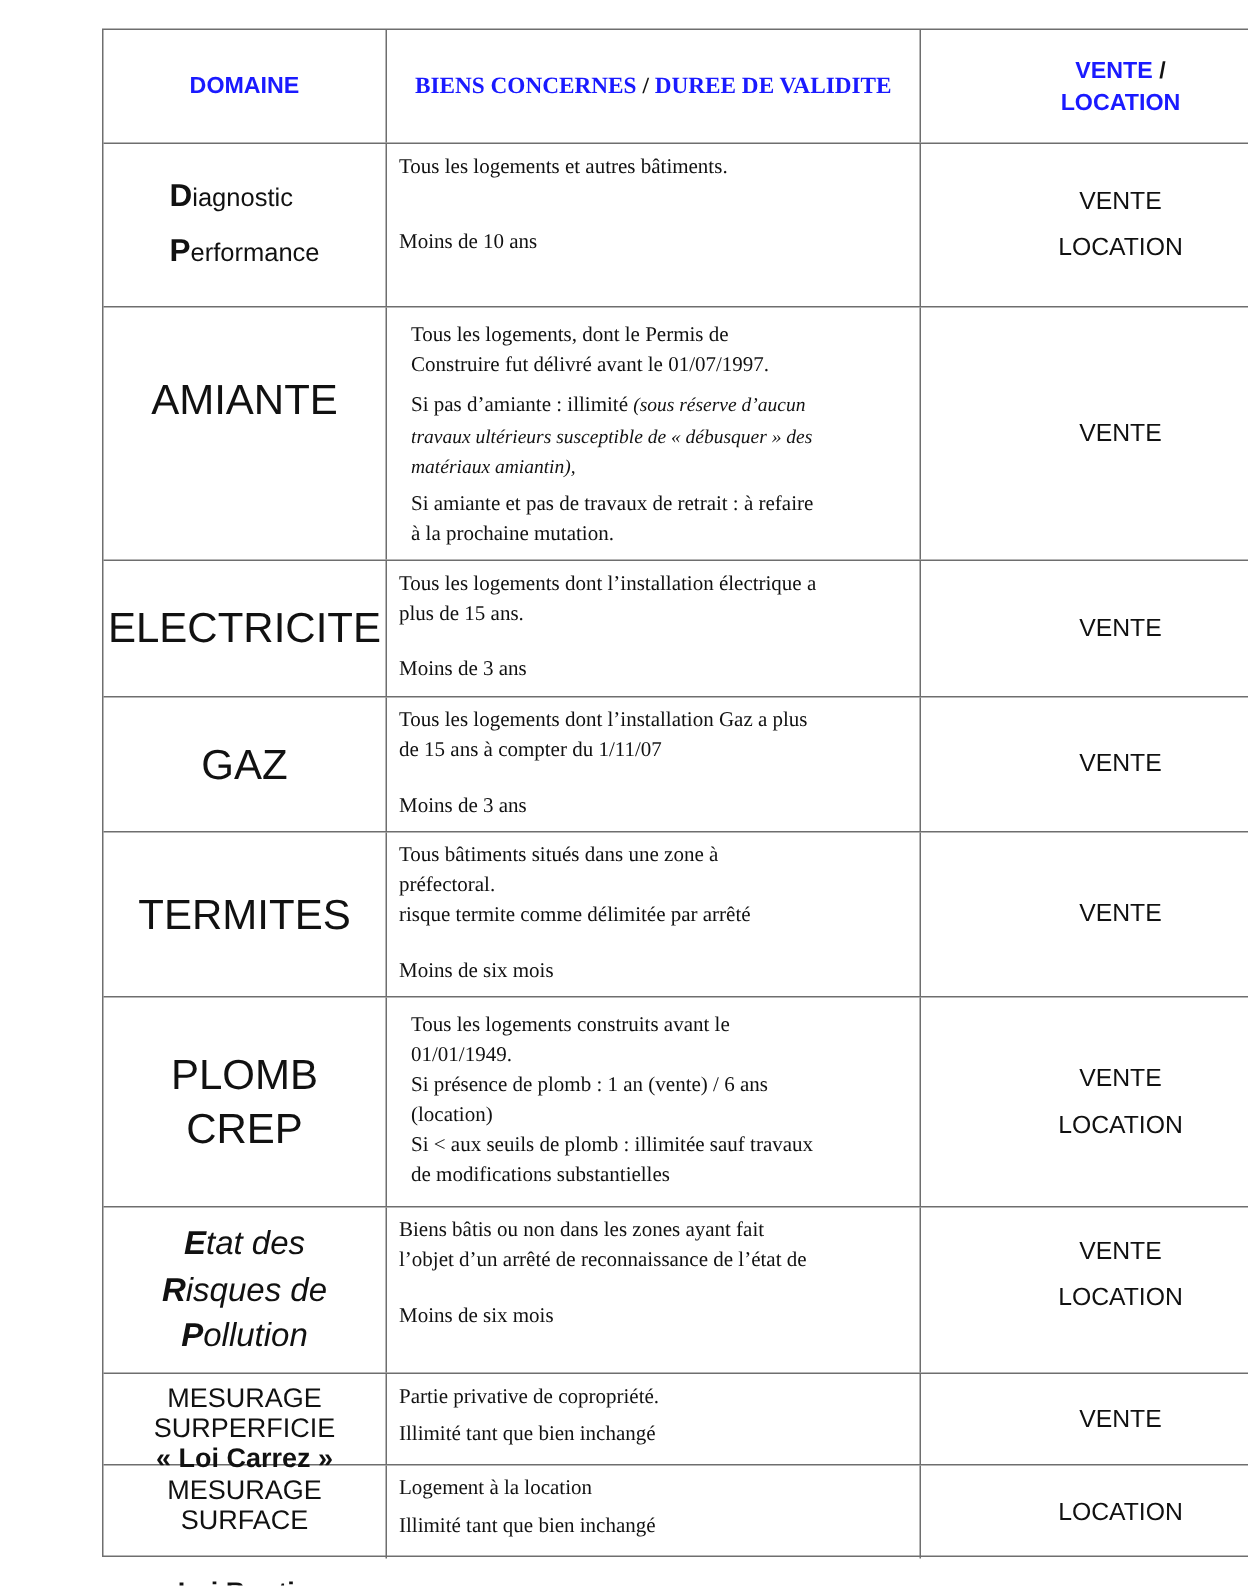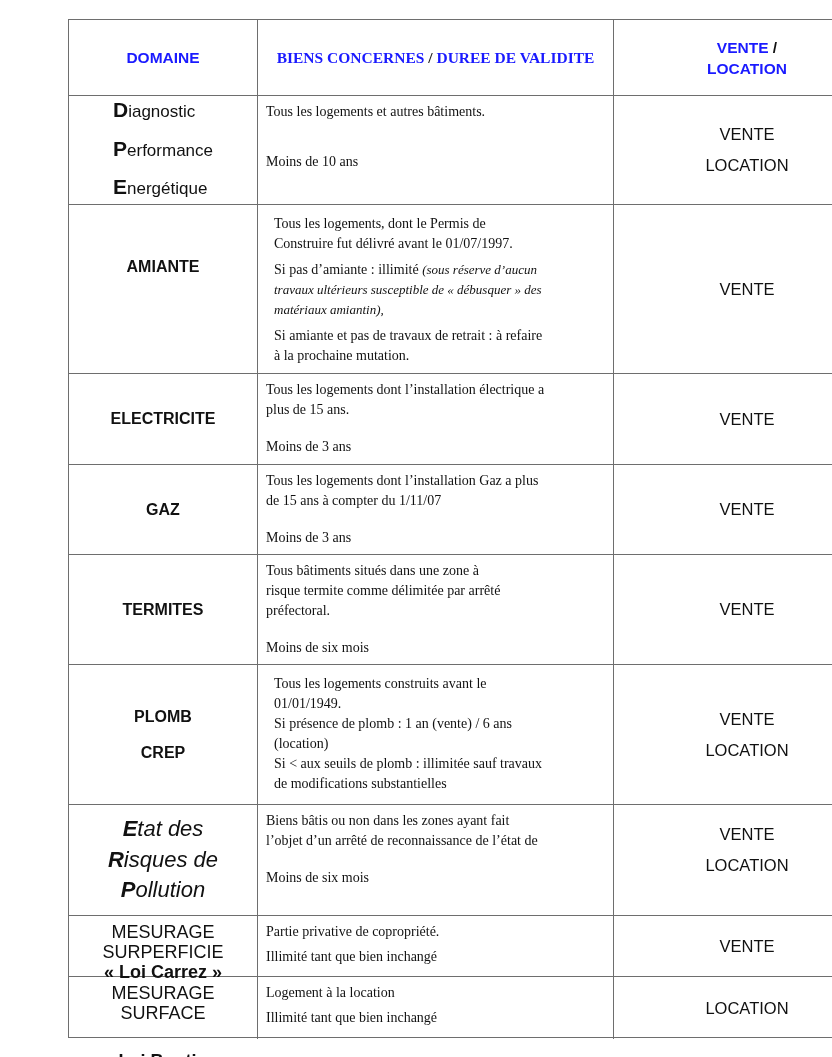--- a/index.html
+++ b/index.html
@@ -13,21 +13,21 @@
   .c1 { left:0; width:189px; border-right:1.5px solid #6e6e6e;
         display:flex; flex-direction:column; align-items:center; justify-content:center; text-align:center; }
   .c2 { left:189px; width:356px; border-right:1.5px solid #6e6e6e; padding:6px 8px 0 8px;
         font-size:14px; line-height:20px;font-family:Liberation Serif, serif; }
   .c3 { left:545px; right:0; display:flex; flex-direction:column; align-items:center; justify-content:center;
         font-size:16.5px; line-height:31px; }
   .hdr { font-weight:bold; color:#1a1aff; font-size:15.5px; }
   .hdr .slash { color:#111; }
   .c2.hdrc { display:flex; align-items:center; justify-content:center; padding:0; }
   .c3 .hdr { line-height:21px; }
-  .big { font-weight:bold; font-size:16px; line-height:36px; }
+  .big { font-weight:normal; font-size:28px; line-height:36px; }
   .dpe { font-size:17px; line-height:36.5px; text-align:left; }
   .dpe b { font-size:21px; }
   .erp { font-style:italic; font-size:22px; line-height:30.5px; }
   .erp b { font-weight:bold; }
   .small-name { font-size:18px; line-height:20px; }
   .small-name b { font-weight:bold; }
   .gap6 { height:6px; }
   .it { font-style:italic; font-size:13px; }
 </style>
 </head>
@@ -53,21 +53,20 @@
       </div>
       <div class="hdr">LOCATION</div>
     </div>
   </div>
 
   <div class="row" style="top:76px;height:109px;">
     <div class="cell c1">
       <div class="dpe">
         <div><b>D</b><span>iagnostic</span></div>
         <div><b>P</b><span>erformance</span></div>
-        <div><b>E</b><span>nergétique</span></div>
       </div>
     </div>
     <div class="cell c2" style="padding-top:6px;">
       <div>Tous les logements et autres bâtiments.</div>
       <div style="height:30px"></div>
       <div>Moins de 10 ans</div>
     </div>
     <div class="cell c3">
       <div>VENTE</div>
       <div>LOCATION</div>
@@ -123,22 +122,22 @@
       <div>VENTE</div>
     </div>
   </div>
 
   <div class="row" style="top:535px;height:110px;">
     <div class="cell c1">
       <div class="big">TERMITES</div>
     </div>
     <div class="cell c2" style="padding-top:6px;">
       <div>Tous bâtiments situés dans une zone à</div>
+      <div>préfectoral.</div>
       <div>risque termite comme délimitée par arrêté</div>
-      <div>préfectoral.</div>
       <div style="height:17px"></div>
       <div>Moins de six mois</div>
     </div>
     <div class="cell c3">
       <div>VENTE</div>
     </div>
   </div>
 
   <div class="row" style="top:645px;height:140px;">
     <div class="cell c1">

